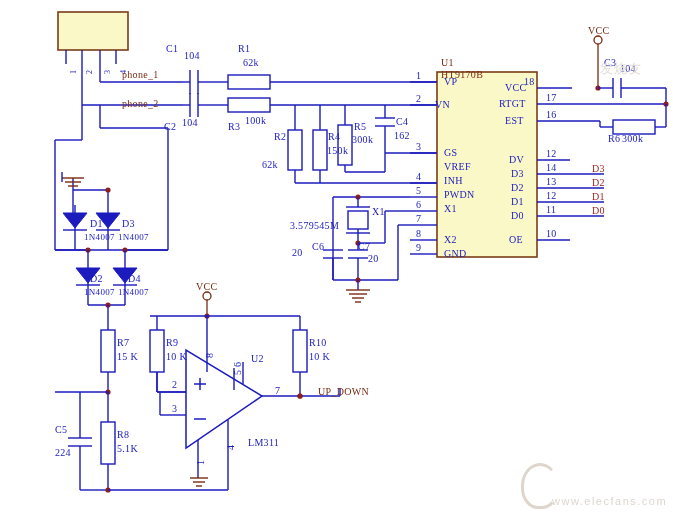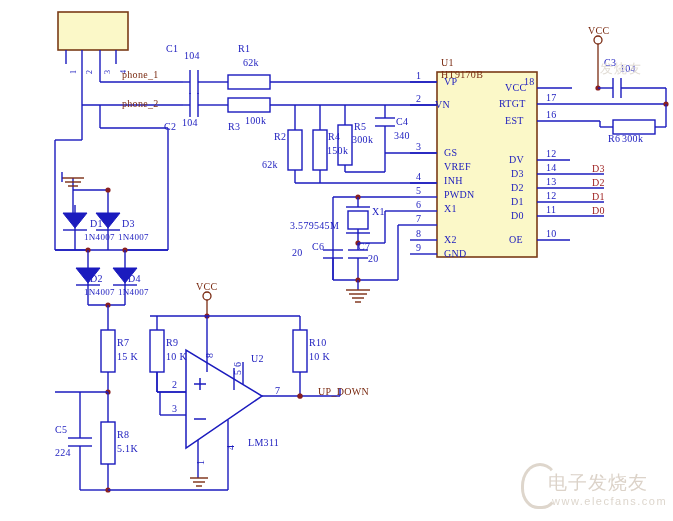--- a/index.html
+++ b/index.html
@@ -317,21 +317,21 @@
   <span class="lbl" style="left:245px;top:116px;">100k</span>
 
   <span class="lbl" style="left:274px;top:132px;">R2</span>
   <span class="lbl" style="left:262px;top:160px;">62k</span>
   <span class="lbl" style="left:328px;top:132px;">R4</span>
   <span class="lbl" style="left:327px;top:146px;">150k</span>
 
   <span class="lbl" style="left:354px;top:122px;">R5</span>
   <span class="lbl" style="left:352px;top:135px;">300k</span>
   <span class="lbl" style="left:396px;top:117px;">C4</span>
-  <span class="lbl" style="left:394px;top:131px;">340</span>
+  <span class="lbl" style="left:394px;top:131px;">162</span>
 
   <span class="lbl brn" style="left:441px;top:58px;">U1</span>
   <span class="lbl brn" style="left:441px;top:70px;">HT9170B</span>
 
   <span class="lbl pin" style="left:416px;top:71px;">1</span>
   <span class="lbl pin" style="left:416px;top:94px;">2</span>
   <span class="lbl pin" style="left:416px;top:142px;">3</span>
   <span class="lbl pin" style="left:416px;top:172px;">4</span>
   <span class="lbl pin" style="left:416px;top:186px;">5</span>
   <span class="lbl pin" style="left:416px;top:200px;">6</span>
@@ -417,17 +417,16 @@
   <span class="lbl" style="left:275px;top:386px;">7</span>
   <span class="lbl rot" style="left:196px;top:465px;">1</span>
   <span class="lbl rot" style="left:226px;top:450px;">4</span>
   <span class="lbl rot" style="left:233px;top:375px;">5 6</span>
   <span class="lbl" style="left:251px;top:354px;">U2</span>
   <span class="lbl" style="left:248px;top:438px;">LM311</span>
 
   <span class="lbl brn" style="left:318px;top:387px;">UP_DOWN</span>
 
   <div id="wm-ring"></div>
-  <span class="wm" id="wm-main">电子发烧友</span>
   <span class="wm" id="wm-url">www.elecfans.com</span>
   <span class="wm" id="wm-top">发烧友</span>
 
 </div>
 
 </body></html>

